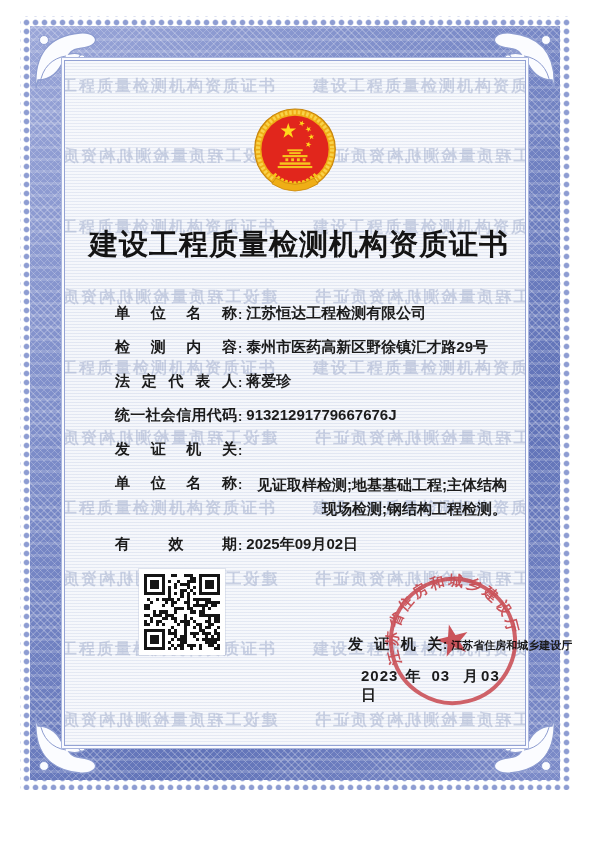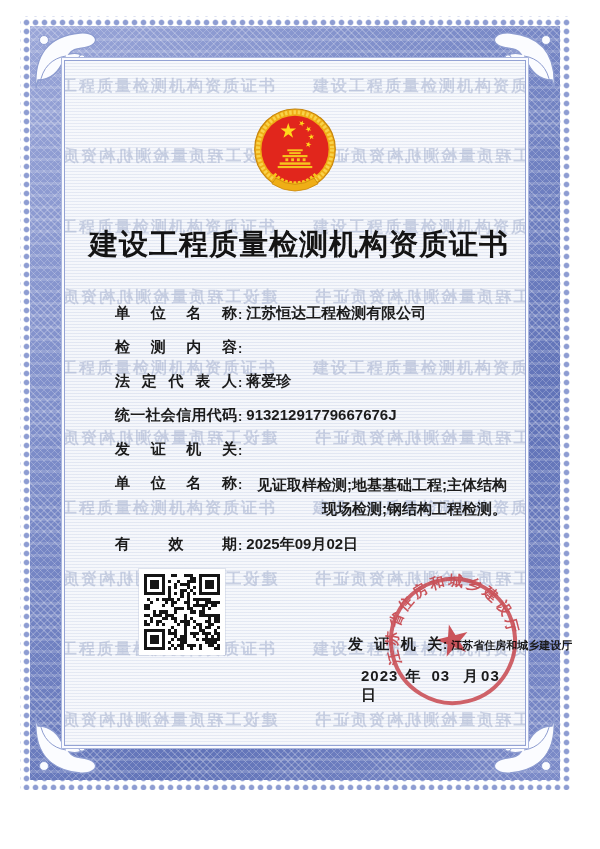--- a/index.html
+++ b/index.html
@@ -145,20 +145,21 @@
 
         <div class="fields">
           <div class="row">
             <span class="lbl">单位名称</span>
               <span class="sep">:</span>
               <span class="val">江苏恒达工程检测有限公司</span>
           </div>
           <div class="row">
             <span class="lbl">检测内容</span>
               <span class="sep">:</span>
+              <span class="val">泰州市医药高新区野徐镇汇才路29号</span>
           </div>
           <div class="row">
             <span class="lbl">法定代表人</span>
               <span class="sep">:</span>
               <span class="val">蒋爱珍</span>
           </div>
           <div class="row">
             <span class="lbl">统一社会信用代码</span>
               <span class="sep">:</span>
               <span class="val">91321291779667676J</span>

